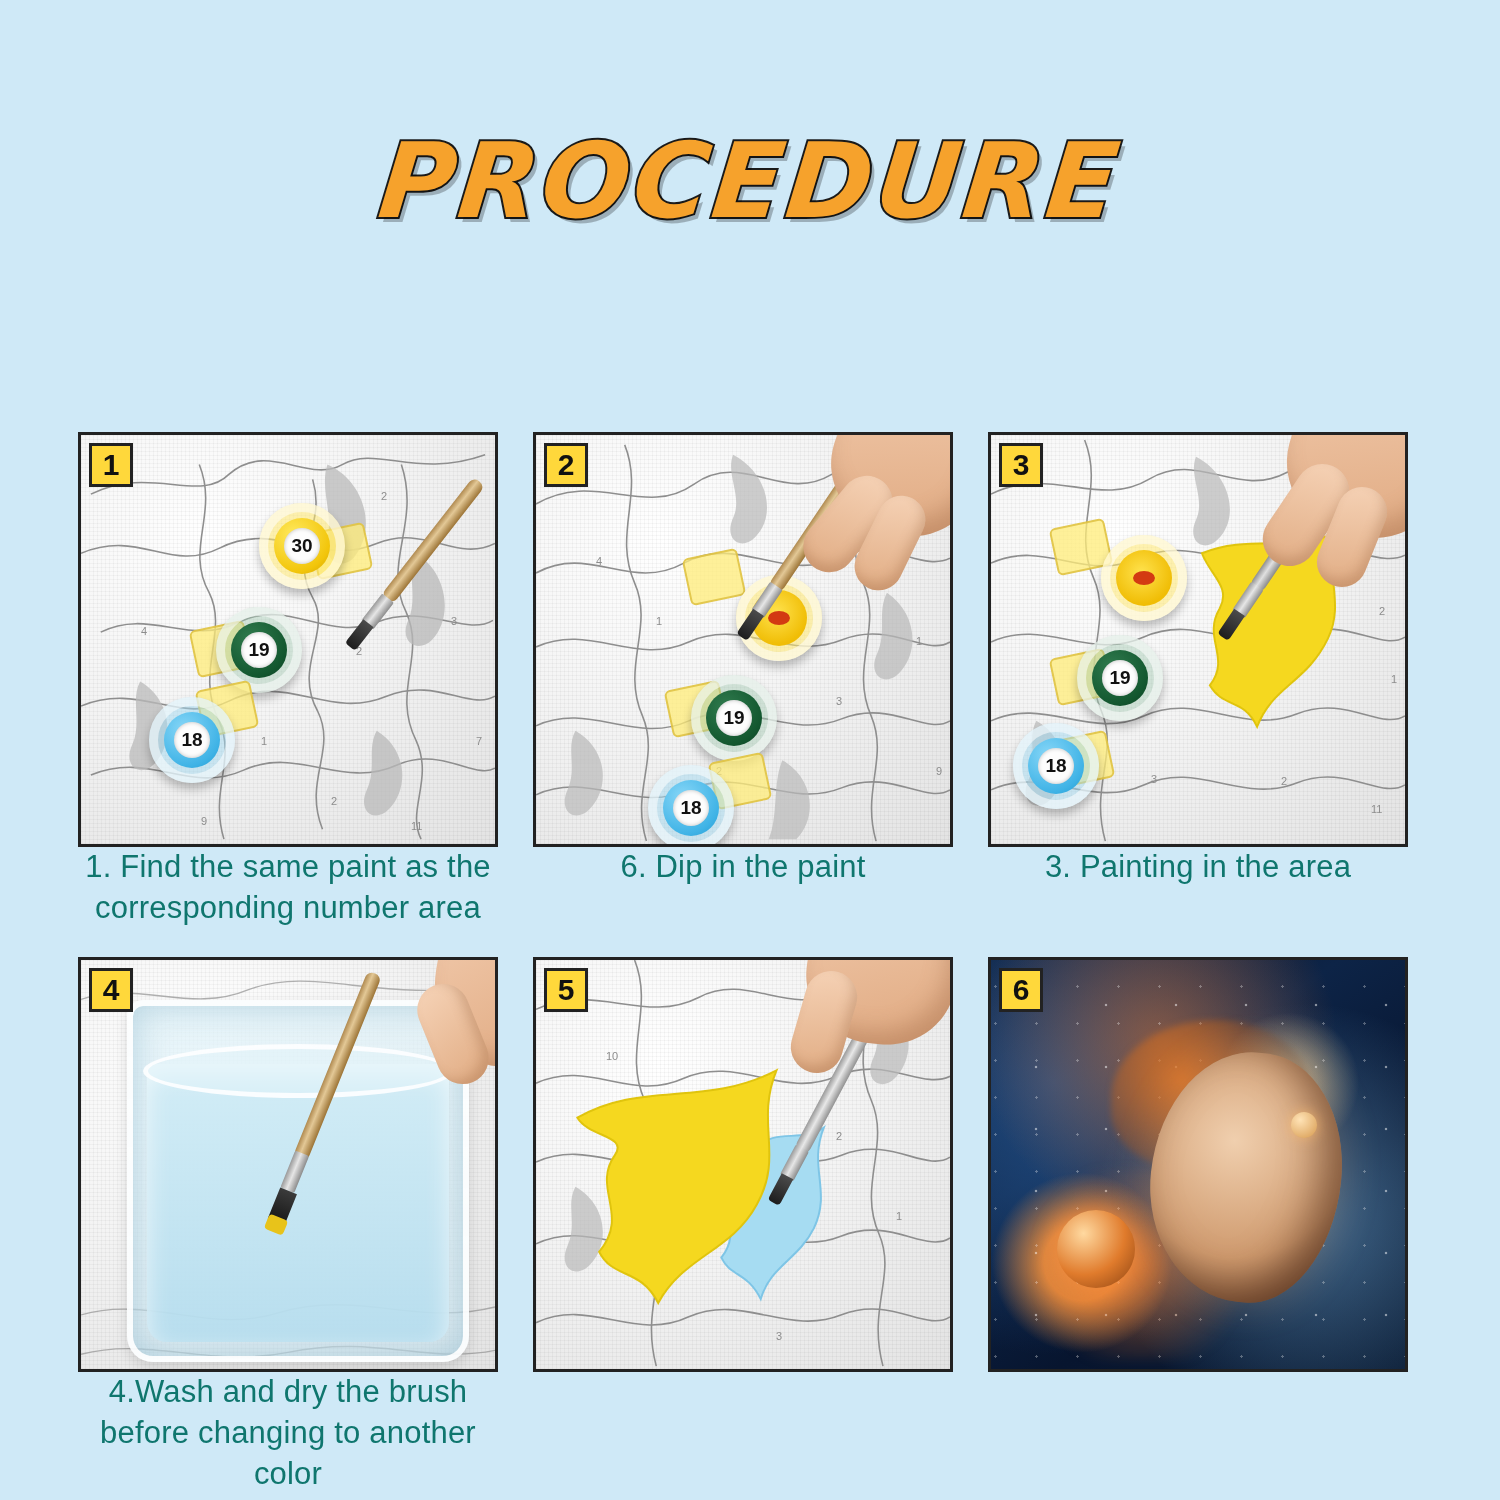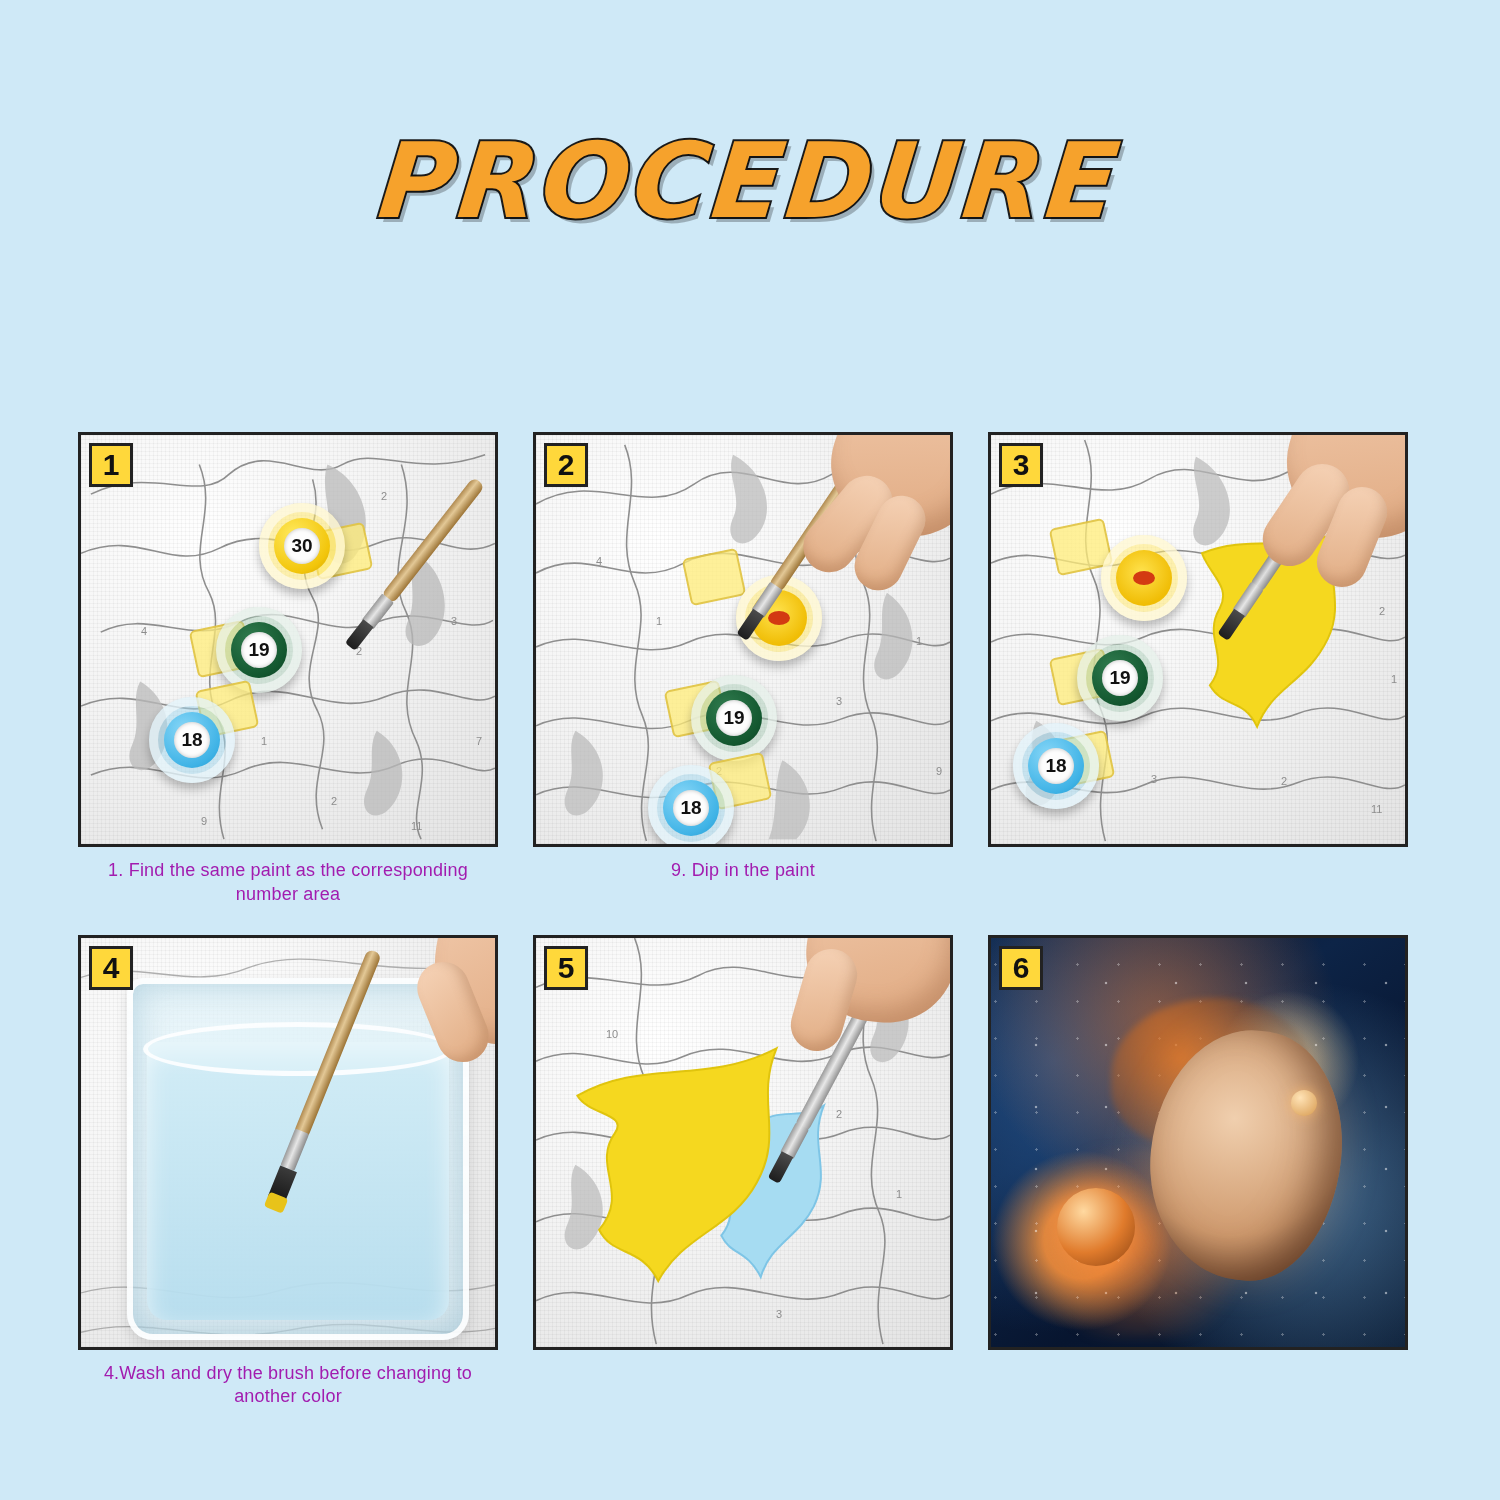--- a/index.html
+++ b/index.html
@@ -75,25 +75,24 @@
     border: 3px solid #222;
     box-sizing: border-box;
     color: #111;
     font-size: 30px;
     font-weight: bold;
     line-height: 38px;
     text-align: center;
     z-index: 8;
   }
   .caption {
-    margin-top: 12px;
     text-align: center;
-    font-size: 18px;
+    font-size: 31px;
     line-height: 1.32;
-    color: #a21caf;
+    color: #0f766e;
     letter-spacing: 0.2px;
   }
 
   
   .canvas-bg {
     position: absolute;
     inset: 0;
     background:
       radial-gradient(circle at 30% 25%, #ffffff 0%, #f3f3f3 48%, #e3e3e3 100%);
   }
@@ -447,21 +446,21 @@
           <div class="ferrule" style="top:-4px;left:0;"></div>
           <div class="tip" style="top:28px;left:1px;"></div>
         </div>
 
         <div class="hand" style="left:300px;top:-70px;width:150px;height:170px;transform:rotate(18deg);"></div>
         <div class="finger" style="left:286px;top:34px;width:52px;height:110px;transform:rotate(40deg);"></div>
         <div class="finger" style="left:330px;top:58px;width:48px;height:100px;transform:rotate(26deg);"></div>
 
         <div class="badge">2</div>
       </div>
-      <div class="caption">9. Dip in the paint</div>
+      <div class="caption">6. Dip in the paint</div>
     </div>
 
     <div class="cell">
       <div class="photo">
         <div class="canvas-bg"></div>
         <svg class="strokes" viewBox="0 0 420 415" preserveAspectRatio="none">
           <g fill="none" stroke="#8e8e8e" stroke-width="1.6">
             <path d="M0 60 C60 30 110 75 160 45 C210 15 250 65 300 38 C345 14 390 52 420 34"></path>
             <path d="M0 130 C55 105 95 150 150 125 C205 100 250 145 305 122 C355 100 390 136 420 122"></path>
             <path d="M0 210 C55 185 100 230 155 205 C210 180 255 225 310 203 C360 183 395 220 420 205"></path>
@@ -509,20 +508,21 @@
           <div class="ferrule" style="top:-4px;left:0;"></div>
           <div class="tip" style="top:28px;left:1px;"></div>
         </div>
 
         <div class="hand" style="left:300px;top:-78px;width:160px;height:180px;transform:rotate(14deg);"></div>
         <div class="finger" style="left:288px;top:24px;width:54px;height:112px;transform:rotate(34deg);"></div>
         <div class="finger" style="left:336px;top:50px;width:50px;height:104px;transform:rotate(22deg);"></div>
 
         <div class="badge">3</div>
       </div>
+      <div class="caption">3. Painting in the area</div>
     </div>
 
     <div class="cell">
       <div class="photo">
         <div class="canvas-bg"></div>
         <svg class="strokes" viewBox="0 0 420 415" preserveAspectRatio="none">
           <g fill="none" stroke="#9d9d9d" stroke-width="1.4" opacity=".8">
             <path d="M0 40 C60 20 110 55 170 30 C240 5 300 45 420 25"></path>
             <path d="M0 360 C70 340 130 380 200 358 C280 334 340 372 420 352"></path>
             <path d="M0 400 C70 382 130 414 210 398 C300 380 350 410 420 396"></path>

